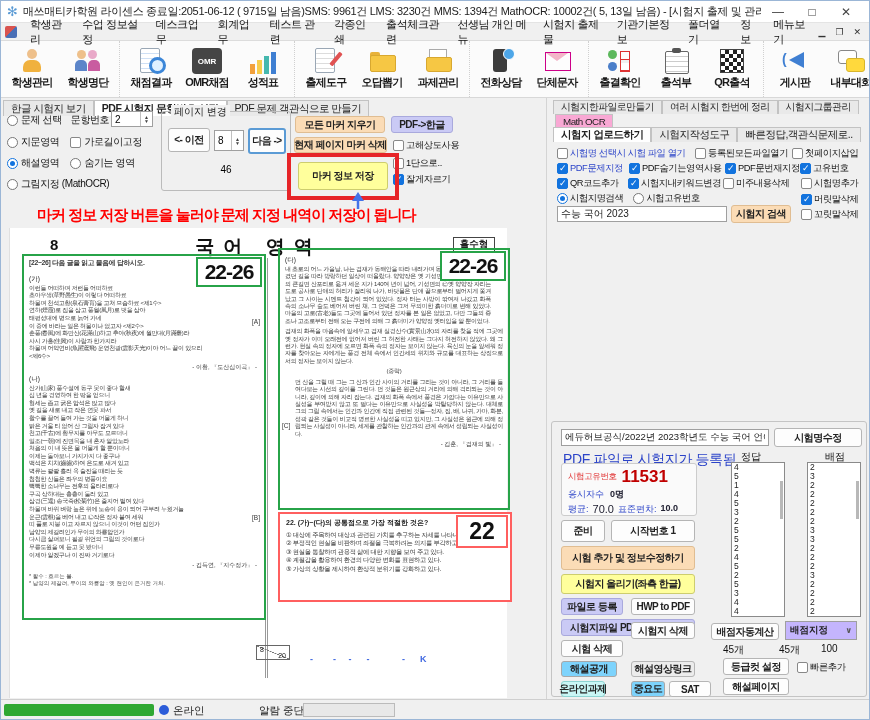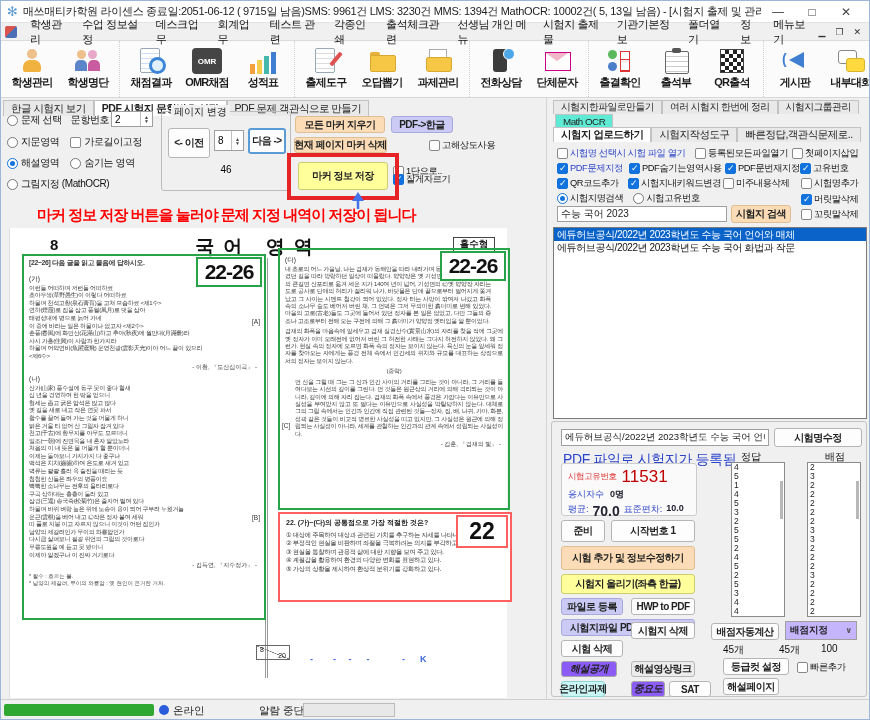--- a/index.html
+++ b/index.html
@@ -48,21 +48,21 @@
   .board-icon::before{content:"";position:absolute;left:9px;top:4px;border-top:8px solid transparent;border-bottom:8px solid transparent;border-right:15px solid #3f7fd2;}
   .board-icon::after{content:"(";position:absolute;left:2px;top:3px;color:#3f7fd2;font-size:14px;font-weight:bold;}
   .chat-icon::before{content:"";position:absolute;left:2px;top:2px;width:17px;height:12px;background:#fff;border:1px solid #888;border-radius:3px;}
   .chat-icon::after{content:"";position:absolute;right:1px;top:10px;width:17px;height:12px;background:#ffd93d;border:1px solid #d8b52a;border-radius:3px;}
   
   .btn{position:absolute;display:flex;align-items:center;justify-content:center;background:#fdfdfd;border:1px solid #b5b5b5;border-radius:3px;font-size:10px;font-weight:bold;color:#222;cursor:pointer;white-space:nowrap;letter-spacing:-0.5px;}
   .peach{background:#fbdcb6;border-color:#e0bd92;}
   .lav{background:#cacaf5;border-color:#a9a9dd;}
   .yellow{background:#ffff9c;border-color:#cdcd6e;}
   .cyan{background:#c9f6f5;border-color:#8ed4d2;}
-  .gray{background:#8b5cf6;border-color:#a8a8a8;font-style:italic;}
+  .gray{background:#7dd3fc;border-color:#a8a8a8;}
   .cb{width:11px;height:11px;border:1px solid #888;background:#fff;border-radius:2px;display:inline-block;position:relative;flex:none;cursor:pointer;}
   .cb.on{background:#1273de;border-color:#1273de;}
   .cb.on::after{content:"✓";color:#fff;font-size:9px;position:absolute;left:1px;top:-1px;}
   .radio{width:11px;height:11px;border:1px solid #777;border-radius:50%;background:#fff;display:inline-block;flex:none;position:relative;cursor:pointer;}
   .radio.on{border-color:#1273de;}
   .radio.on::after{content:"";position:absolute;inset:2px;background:#1273de;border-radius:50%;}
   .row{position:absolute;display:flex;align-items:center;gap:3px;font-size:10px;white-space:nowrap;color:#111;letter-spacing:-0.4px;}
   .row.small{font-size:9.3px;gap:2px;}
   .blue{color:#2b43c8;}
   .ltab,.rtab{display:flex;align-items:center;padding:0 7px;font-size:10.5px;background:#e9e9e9;border:1px solid #c2c2c2;border-bottom:none;color:#222;cursor:pointer;letter-spacing:-0.5px;white-space:nowrap;}
@@ -236,39 +236,39 @@
     <span class="radio" style="margin-left:8px;"></span>
     <span>숨기는 영역</span>
   </div>
   <div class="row" style="left:6px;top:176px;">
     <span class="radio"></span>
     <span>그림지정 (MathOCR)</span>
   </div>
 
   <div class="groupbox" style="left:160px;top:110px;width:130px;height:80px;">
     <span class="legend">페이지 변경</span>
-    <div class="btn" style="left:6px;top:16px;width:42px;height:30px;">&lt;- 이전</div>
+    <div class="btn" style="left:6px;top:16px;width:42px;height:24px;">&lt;- 이전</div>
     <div class="spin" style="left:52px;top:18px;width:30px;height:21px;">
       <input readonly="" value="8" style="">
       <span class="ud">▲<br>▼</span>
     </div>
     <div class="btn" style="left:86px;top:16px;width:38px;height:26px;border:2px solid #5b9bd5;">다음 -&gt;</div>
     <div class="abs" style="left:0;top:52px;width:100%;text-align:center;font-size:10px;">46</div>
   </div>
 
   <div class="btn peach" style="left:294px;top:115px;width:90px;height:17px;">모든 마커 지우기</div>
   <div class="btn lav" style="left:390px;top:115px;width:62px;height:17px;">PDF-&gt;한글</div>
   <div class="btn peach" style="left:293px;top:136px;width:93px;height:16px;">현재 페이지 마커 삭제</div>
-  <div class="row small" style="left:392px;top:138px;margin-left:36px;">
+  <div class="row small" style="left:392px;top:138px;">
     <span class="cb"></span>
     <span>고해상도사용</span>
   </div>
   <div class="abs" style="left:286px;top:152px;width:112px;height:47px;border:4px solid #e62428;z-index:4;"></div>
   <div class="btn yellow" style="left:297px;top:161px;width:90px;height:28px;z-index:5;">마커 정보 저장</div>
-  <div class="row small" style="left:392px;top:164px;">
+  <div class="row small" style="left:392px;top:156px;">
     <span class="cb"></span>
     <span>1단으로..</span>
   </div>
   <div class="row small" style="left:392px;top:172px;">
     <span class="cb on"></span>
     <span>잘게자르기</span>
   </div>
 
   <div class="annotation" style="left:36px;top:205px;">마커 정보 저장 버튼을 눌러야 문제 지정 내역이 저장이 됩니다</div>
   <svg class="abs" style="left:348px;top:191px;z-index:6;" width="18" height="18" viewBox="0 0 18 18">
@@ -371,21 +371,21 @@
   </div>
 
   <div class="abs" style="left:545px;top:97px;width:1px;height:603px;background:#d4d4d4;"></div>
 
   <div class="abs" style="left:552px;top:99px;height:14px;display:flex;">
     <span class="rtab" style="font-size:9.8px;">시험지한파일로만들기</span>
     <span class="rtab" style="font-size:9.8px;">여러 시험지 한번에 정리</span>
     <span class="rtab" style="font-size:9.8px;">시험지그룹관리</span>
   </div>
   <div class="abs" style="left:554px;top:113px;height:13px;display:flex;">
-    <span class="rtab" style="font-size:9.8px;background:#5eead4;">Math OCR</span>
+    <span class="rtab" style="font-size:9.8px;background:#f9a8d4;">Math OCR</span>
   </div>
   <div class="abs" style="left:552px;top:126px;height:15px;display:flex;">
     <span class="rtab active">시험지 업로드하기</span>
     <span class="rtab">시험지작성도구</span>
     <span class="rtab">빠른정답,객관식문제로..</span>
   </div>
 
   <div class="row small" style="left:556px;top:146px;">
     <span class="cb"></span>
     <span class="blue">시험명 선택시 시험 파일 열기</span>
@@ -441,44 +441,40 @@
     <span>머릿말삭제</span>
   </div>
 
   <input type="text" class="abs" style="left: 556px; top: 205px; width: 170px; height: 16px; font-size: 10px;" value="수능 국어 2023">
   <div class="btn peach" style="left:730px;top:204px;width:60px;height:18px;">시험지 검색</div>
   <div class="row small" style="left:800px;top:207px;">
     <span class="cb"></span>
     <span>꼬릿말삭제</span>
   </div>
 
-  <div class="xlist" style="left:552px;top:226px;width:314px;height:192px;">
-    <div class="xitem sel">에듀허브공식/2022년 2023학년도 수능 국어 언어와 매체</div>
-    <div class="xitem">에듀허브공식/2022년 2023학년도 수능 국어 화법과 작문</div>
-  </div>
 
   <div class="groupbox" style="left:550px;top:420px;width:316px;height:276px;border-color:#c4c4c4;"></div>
   <input type="text" class="abs" style="left: 560px; top: 428px; width: 208px; height: 17px;" value="에듀허브공식/2022년 2023학년도 수능 국어 언어와 미">
   <div class="btn" style="left:773px;top:427px;width:88px;height:19px;">시험명수정</div>
   <div class="abs blue" style="left:562px;top:450px;font-size:14px;font-weight:normal;letter-spacing:-0.4px;">PDF 파일로 시험지가 등록됨</div>
   <div class="abs" style="left:740px;top:449px;font-size:10px;color:#111;">정답</div>
   <div class="abs" style="left:824px;top:449px;font-size:10px;color:#111;">배점</div>
 
   <div class="abs" style="left:560px;top:462px;width:136px;height:53px;border:1px solid #ccc;border-radius:3px;background:#fafafa;padding:3px 6px;">
     <div style="display:flex;align-items:center;gap:5px;">
       <span style="font-size:8.5px;color:#e03030;letter-spacing:-0.4px;">시험고유번호</span>
-      <span style="font-size:17px;font-weight:normal;color:#c00000;">11531</span>
+      <span style="font-size:17px;font-weight:bold;color:#c00000;">11531</span>
     </div>
     <div style="display:flex;align-items:center;gap:6px;margin-top:1px;">
       <span class="blue" style="font-size:9px;">응시자수</span>
       <span style="font-size:9px;font-weight:bold;color:#223;">0명</span>
     </div>
     <div style="display:flex;align-items:flex-start;gap:4px;margin-top:2px;">
       <span class="blue" style="font-size:9px;">평균:</span>
-      <span style="font-size:14px;font-weight:bold;color:#223;">70.0</span>
+      <span style="font-size:11px;font-weight:normal;color:#223;">70.0</span>
       <span class="blue" style="font-size:9px;">표준편차:</span>
       <span style="font-size:9px;font-weight:bold;color:#223;">10.0</span>
     </div>
   </div>
 
   <div class="btn" style="left:560px;top:519px;width:44px;height:22px;">준비</div>
   <div class="btn" style="left:610px;top:519px;width:84px;height:22px;">시작번호 1</div>
   <div class="btn peach" style="left:560px;top:545px;width:134px;height:24px;">시험 추가 및 정보수정하기</div>
   <div class="btn yellow" style="left:560px;top:573px;width:134px;height:20px;">시험지 올리기(좌측 한글)</div>
   <div class="btn lav" style="left:560px;top:597px;width:62px;height:17px;">파일로 등록</div>
@@ -538,21 +534,21 @@
     <span style="font-size:8px;color:#555;">∨</span>
   </div>
   <div class="abs" style="left:722px;top:642px;font-size:10px;color:#111;">45개</div>
   <div class="abs" style="left:778px;top:642px;font-size:10px;color:#111;">45개</div>
   <div class="abs" style="left:820px;top:642px;font-size:10px;color:#111;">100</div>
   <div class="btn" style="left:722px;top:657px;width:66px;height:17px;">등급컷 설정</div>
   <div class="row small" style="left:796px;top:660px;">
     <span class="cb"></span>
     <span>빠른추가</span>
   </div>
-  <div class="btn" style="left:722px;top:677px;width:56px;height:17px;">해설페이지</div>
+  <div class="btn" style="left:722px;top:677px;width:66px;height:17px;">해설페이지</div>
 
   <div class="statusbar">
     <div class="abs" style="left:3px;top:4px;width:150px;height:12px;background:#2fa832;border-radius:2px;"></div>
     <div class="abs" style="left:158px;top:5px;width:10px;height:10px;border-radius:50%;background:#2b5cd9;"></div>
     <div class="abs" style="left:172px;top:4px;font-size:10.5px;color:#111;">온라인</div>
     <div class="abs" style="left:258px;top:4px;font-size:10.5px;color:#111;">알람 중단</div>
     <div class="abs" style="left:302px;top:3px;width:92px;height:14px;background:#e8e8e8;border:1px solid #bbb;"></div>
   </div>
 
 </div>

